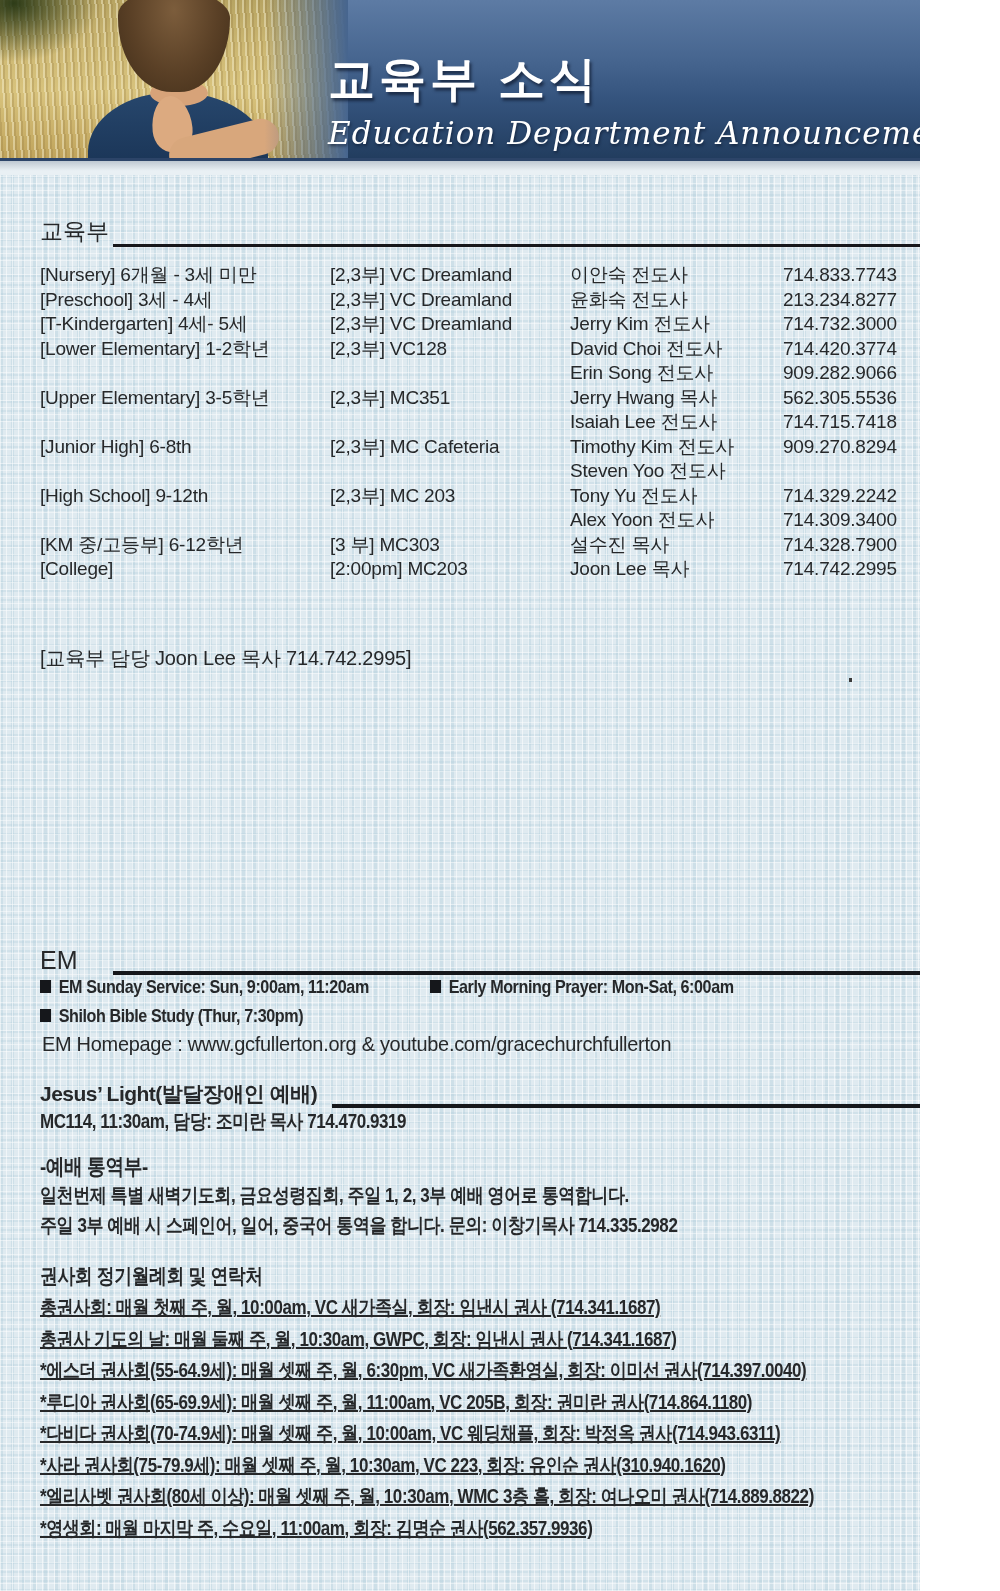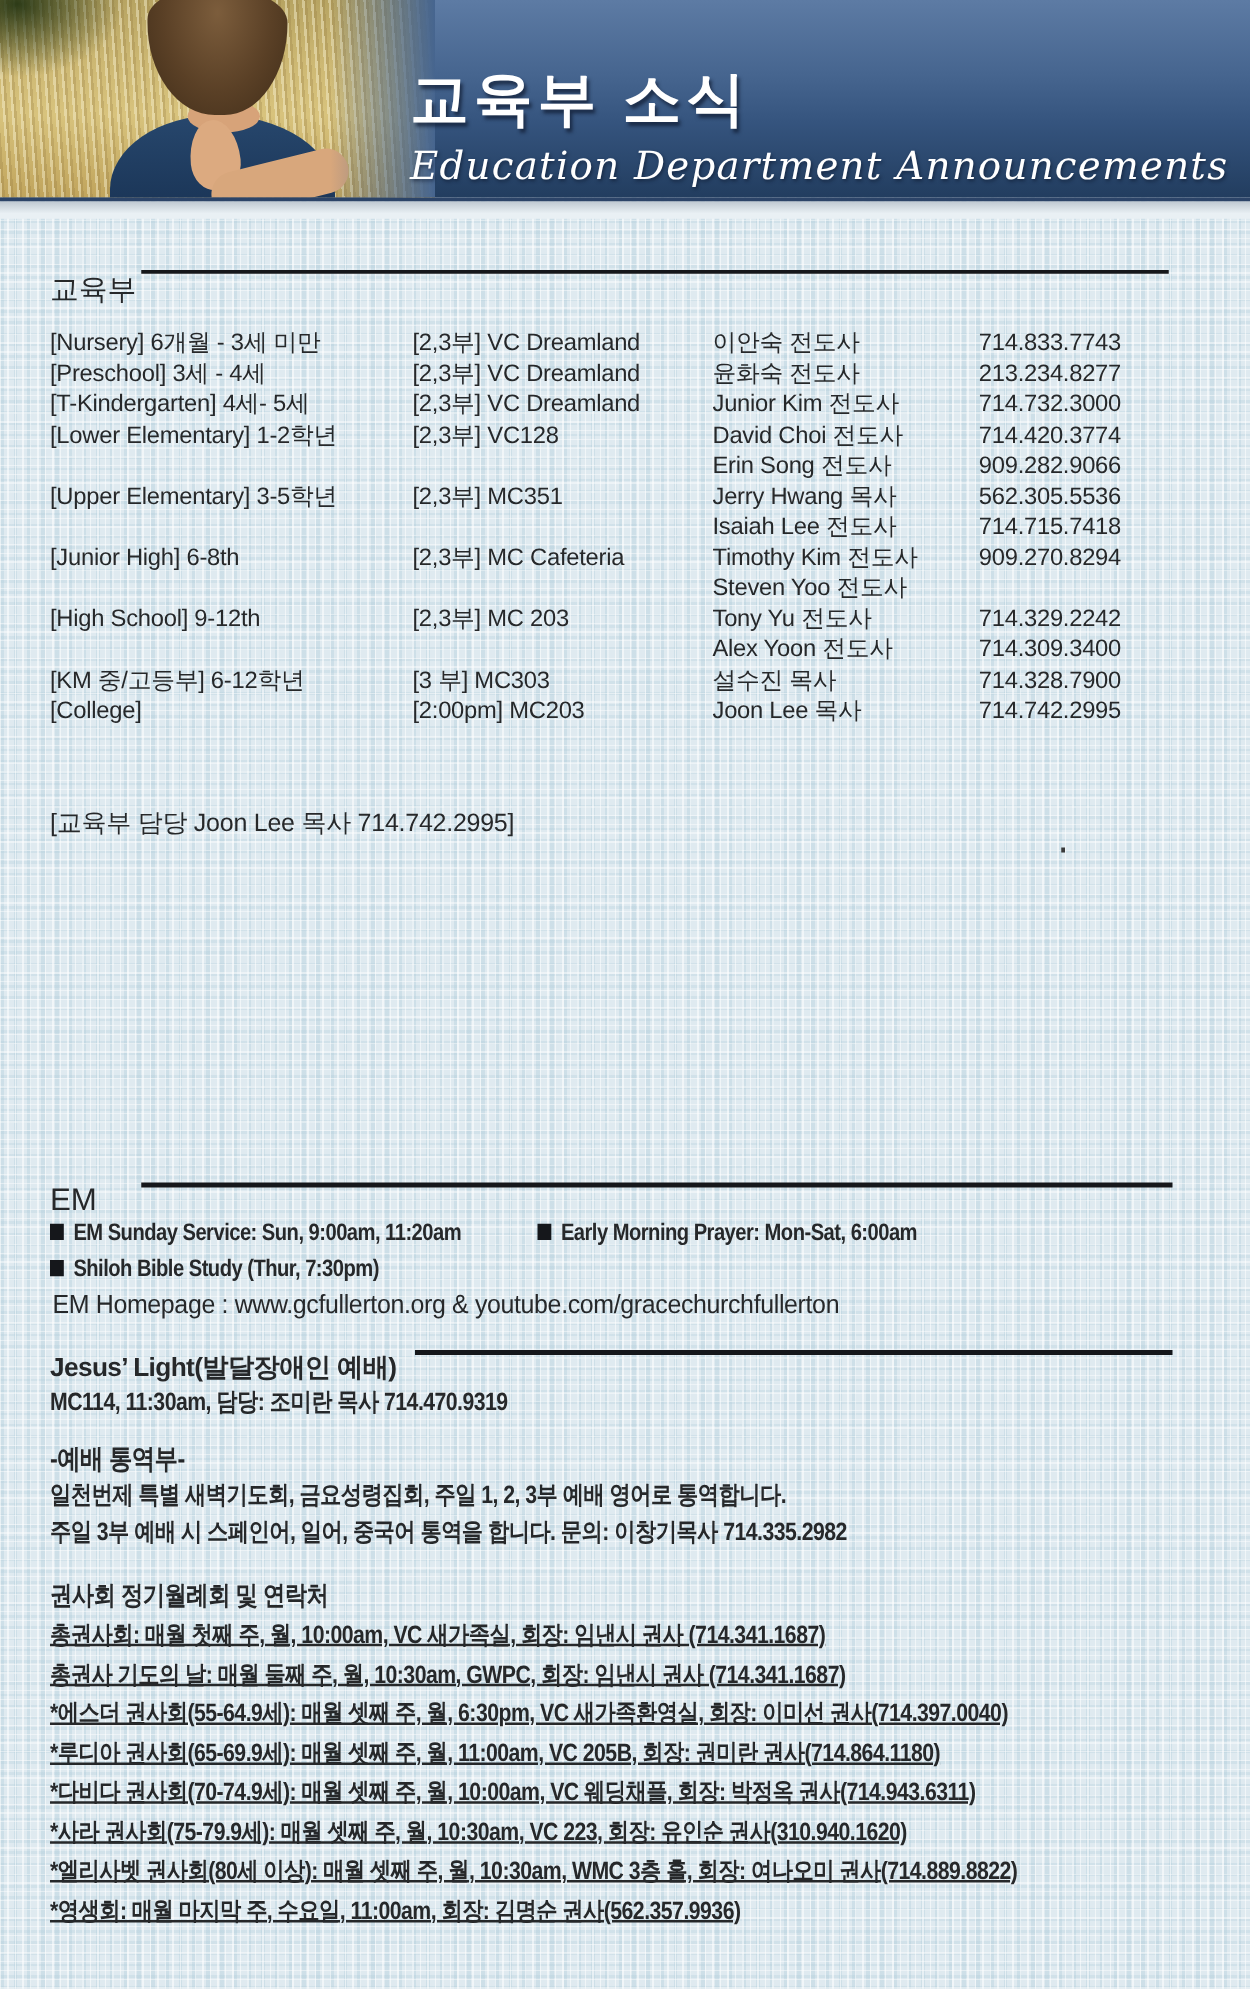--- a/index.html
+++ b/index.html
@@ -1,17 +1,17 @@
 <!DOCTYPE html>
 <html><head>
 <meta charset="utf-8">
 <style>
   html,body{margin:0;padding:0;}
   .page{
-    position:relative;width:1000px;height:1591px;overflow:hidden;
+    position:relative;width:920px;height:1591px;overflow:hidden;
     font-family:"Liberation Sans","DejaVu Sans",sans-serif;color:#26282a;
     background-color:#dfeaf0;
     background-image:
       repeating-linear-gradient(90deg, rgba(255,255,255,0.55) 0 1px, transparent 1px 6px),
       repeating-linear-gradient(0deg, rgba(255,255,255,0.45) 0 1px, transparent 1px 7px),
       repeating-linear-gradient(90deg, rgba(173,203,217,0.35) 0 3px, transparent 3px 11px),
       repeating-linear-gradient(0deg, rgba(173,203,217,0.28) 0 2px, transparent 2px 9px);
   }
   
   .header{position:absolute;left:0;top:0;width:1000px;height:158px;
@@ -34,21 +34,21 @@
   .photo-fade{position:absolute;inset:0;
     background:linear-gradient(90deg, rgba(70,101,143,0) 76%, rgba(70,101,143,0.85) 96%, #46658f 100%);}
   .banner-titles{position:absolute;left:328px;top:48px;}
   .title-ko{font-size:47px;font-weight:bold;color:#ffffff;letter-spacing:4px;
     text-shadow:2px 3px 3px rgba(10,20,40,0.65);}
   .title-en{margin-top:4px;font-family:"DejaVu Serif","Liberation Serif",serif;font-style:italic;
     font-size:31px;color:#ffffff;letter-spacing:1px;text-shadow:1px 2px 3px rgba(10,20,40,0.6);}
   .strip{position:absolute;left:0;top:158px;width:1000px;height:14px;
     border-top:3px solid #2c4468;background:linear-gradient(180deg,#bec8d1 0%,#e9f0f4 70%);}
   
-  .sec-head{position:absolute;display:flex;align-items:flex-start;}
+  .sec-head{position:absolute;display:flex;align-items:flex-end;}
   .sec-title{font-size:23px;white-space:nowrap;}
   .rule{flex:1;height:3px;background:#15171b;}
   
   .edu-table{position:absolute;left:40px;top:263px;width:922px;font-size:19px;letter-spacing:-0.2px;}
   .edu-row{display:grid;grid-template-columns:290px 240px 213px auto;line-height:24.5px;white-space:nowrap;}
   .note{position:absolute;left:40px;top:645px;font-size:20px;letter-spacing:-0.2px;white-space:nowrap;}
   .spot{position:absolute;left:849px;top:678px;width:3px;height:4px;background:#3a3a3a;}
   
   .cnd{font-weight:bold;font-size:20px;letter-spacing:-0.5px;white-space:nowrap;
     transform:scaleX(0.85);transform-origin:0 50%;}
@@ -94,21 +94,21 @@
     </div>
     <div class="edu-row">
       <span>[Preschool] 3세 - 4세</span>
       <span>[2,3부] VC Dreamland</span>
       <span>윤화숙 전도사</span>
       <span>213.234.8277</span>
     </div>
     <div class="edu-row">
       <span>[T-Kindergarten] 4세- 5세</span>
       <span>[2,3부] VC Dreamland</span>
-      <span>Junior Kim 전도사</span>
+      <span>Jerry Kim 전도사</span>
       <span>714.732.3000</span>
     </div>
     <div class="edu-row">
       <span>[Lower Elementary] 1-2학년</span>
       <span>[2,3부] VC128</span>
       <span>David Choi 전도사</span>
       <span>714.420.3774</span>
     </div>
     <div class="edu-row">
       <span></span>

